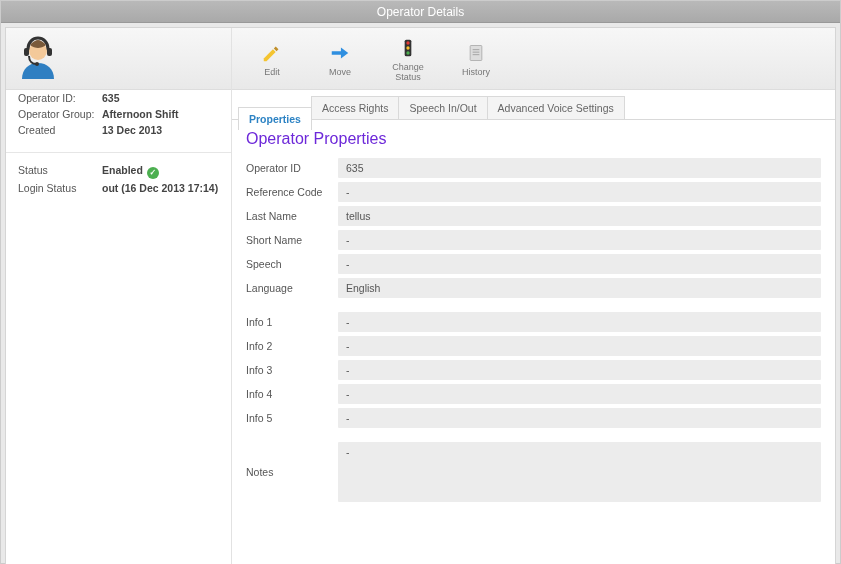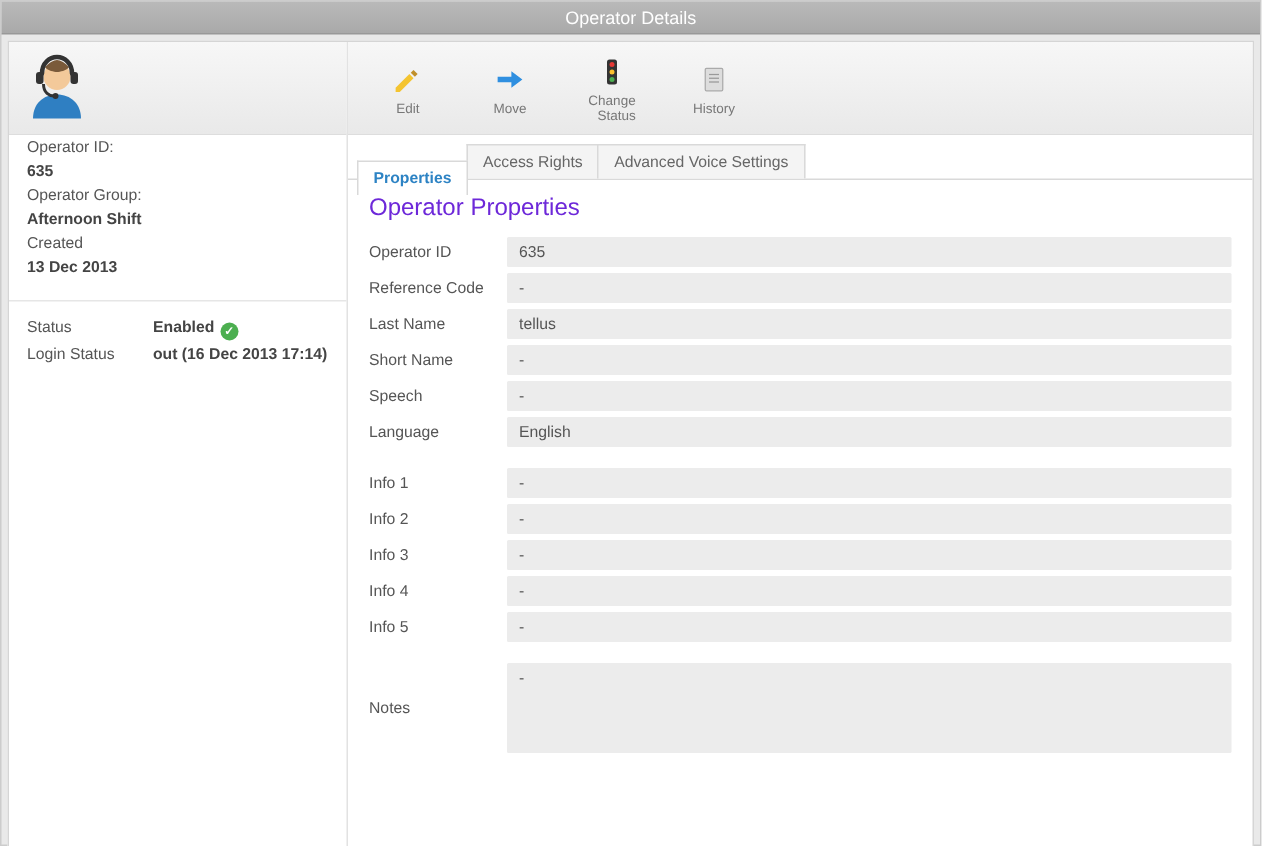--- a/index.html
+++ b/index.html
@@ -61,21 +61,20 @@
     padding: 10px 12px 6px 12px;
   }
   .meta {
     padding: 0 12px 10px 12px;
   }
   .meta-row {
     display: flex;
     font-size: 10.5px;
     line-height: 16px;
     color: #555;
-    flex-direction: column;
   }
   .meta-row .k { width: 84px; }
   .meta-row .v { font-weight: bold; color: #444; }
   .divider { height:1px; background:#e6e6e6; margin: 4px 0 8px 0; }
   .status-block { padding: 0 12px; }
   .status-row { display:flex; align-items:center; font-size:10.5px; line-height:18px; }
   .status-row .k { width: 84px; }
   .status-row .v { font-weight: bold; color:#444; display:flex; align-items:flex-end; gap:4px;}
   .check {
     width:12px;height:12px;border-radius:50%;
@@ -97,21 +96,21 @@
     align-items: center;
     gap: 28px;
     padding-left: 20px;
   }
   .tool {
     display:flex; flex-direction:column; align-items:center;
     font-size: 9px; color:#777; cursor:pointer;
     min-width: 40px;
   }
   .tool .ic { width:24px; height:24px; display:flex;align-items:center;justify-content:center; }
-  .tool .lbl { margin-top:2px; text-align:right; line-height:10px;}
+  .tool .lbl { margin-top:2px; text-align:center; line-height:10px;}
   
   .tabs {
     display:flex;
     border-bottom:1px solid #d9d9d9;
     padding: 6px 6px 0 6px;
     gap:0;
   }
   .tab {
     padding: 5px 10px;
     font-size: 10.5px;
@@ -263,20 +262,21 @@
                 <line x1="8" y1="14" x2="16" y2="14" stroke="#999"></line>
               </svg>
           </span>
           <span class="lbl">History</span>
         </div>
       </div>
 
       <div class="tabs">
         <div class="tab active">Properties</div>
         <div class="tab">Access Rights</div>
+        <div class="tab">Speech In/Out</div>
         <div class="tab">Advanced Voice Settings</div>
       </div>
 
       <div class="panel">
         <h3>Operator Properties</h3>
 
         <div class="prop-row">
           <span class="pk">Operator ID</span>
           <span class="pv">635</span>
         </div>

